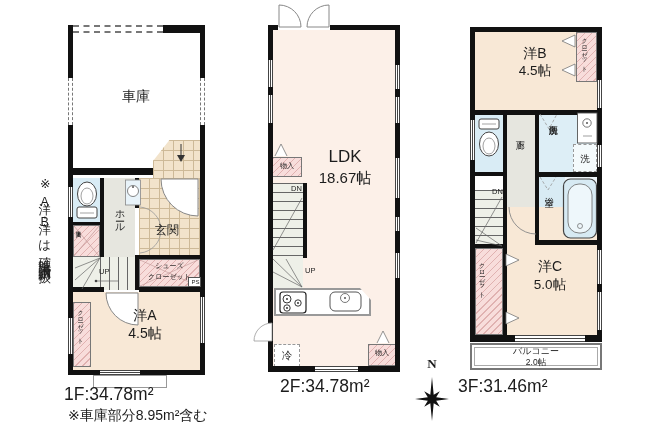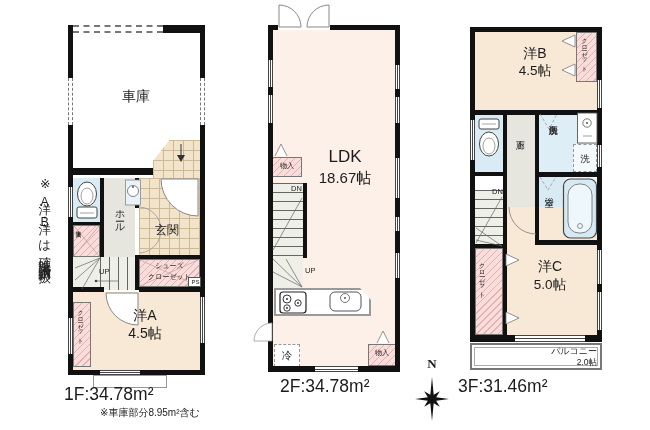--- a/index.html
+++ b/index.html
@@ -18,21 +18,21 @@
   .stairs-v{background-color:var(--stairs,#eef0e8);background-image:repeating-linear-gradient(90deg,#666 0,#666 1px,transparent 1px,transparent 9px);}
   .stairs-plain{background-color:var(--stairs,#eef0e8);}
   .lbl{position:absolute;z-index:40;line-height:1.25;white-space:nowrap;}
   .c{text-align:center;}
   .v{writing-mode:vertical-rl;text-orientation:mixed;letter-spacing:1px;}
   .v-up{writing-mode:vertical-rl;text-orientation:upright;letter-spacing:2px;}
   svg.overlay{position:absolute;left:0;top:0;z-index:30;pointer-events:none;}
   .psbox{position:absolute;z-index:35;background:#fff;border:1px solid #555;box-sizing:border-box;text-align:center;}
   .dashedbox{position:absolute;z-index:15;background:#fff;border:1px dashed #999;box-sizing:border-box;}
   .balcony{position:absolute;z-index:10;border:2px solid #777;box-sizing:border-box;background:#fff;}
-  .balcony .inner{position:absolute;inset:2px;border:1px solid #aaa;display:flex;flex-direction:column;align-items:flex-end;justify-content:center;line-height:1.2;}
+  .balcony .inner{position:absolute;inset:2px;border:1px solid #aaa;display:flex;flex-direction:column;align-items:center;justify-content:center;line-height:1.2;}
   .stepbox{position:absolute;z-index:8;background:#fff;border:1px solid #999;box-sizing:border-box;}
 </style>
 </head>
 <body>
 
 <div id="stage">
 
   <div class="lbl v-up" style="left:36px;top:176px;font-size:12.5px;">※洋A・洋Bは確認申請上納戸扱い</div>
 
   <div>
@@ -79,21 +79,21 @@
     </div>
     <div class="lbl v" style="left:75px;top:227px;font-size:5.5px;letter-spacing:0;">下足物入</div>
     <div class="lbl" style="left:99px;top:267px;font-size:7.5px;">UP</div>
     <div class="psbox" style="left:188px;top:277px;width:13px;height:10px;">
       <span class="abs" style="left:0;top:1px;width:13px;font-size:6px;text-align:center;">PS</span>
     </div>
     <div class="lbl c" style="left:100px;top:307px;width:90px;font-size:14px;">洋A</div>
     <div class="lbl c" style="left:100px;top:325px;width:90px;font-size:14px;">4.5帖</div>
     <div class="lbl v" style="left:76px;top:306px;font-size:6px;letter-spacing:0;">クローゼット</div>
     <div class="lbl" style="left:64px;top:384px;font-size:17.5px;">1F:34.78m²</div>
-    <div class="lbl" style="left:68px;top:407px;font-size:10px;margin-left:32px;">※車庫部分8.95m²含む</div>
+    <div class="lbl" style="left:68px;top:407px;font-size:14px;">※車庫部分8.95m²含む</div>
   </div>
 
   <div>
     <div class="floor" style="left:273px;top:30px;width:122px;height:336px;background:var(--ldk);"></div>
     <div class="floor closet" style="left:272px;top:157px;width:30px;height:20px;"></div>
     <div class="floor stairs" style="left:272px;top:183px;width:31px;height:75px;"></div>
     <div class="floor stairs-plain" style="left:272px;top:258px;width:31px;height:30px;"></div>
     <div class="abs" style="left:274px;top:288px;width:97px;height:28px;z-index:12;background:#fff;border:2px solid #999;box-sizing:border-box;clip-path:polygon(0 0,86px 0,97px 12px,97px 28px,0 28px);"></div>
     <div class="dashedbox" style="left:274px;top:344px;width:26px;height:23px;"></div>
     <div class="floor closet" style="left:368px;top:344px;width:28px;height:22px;"></div>

